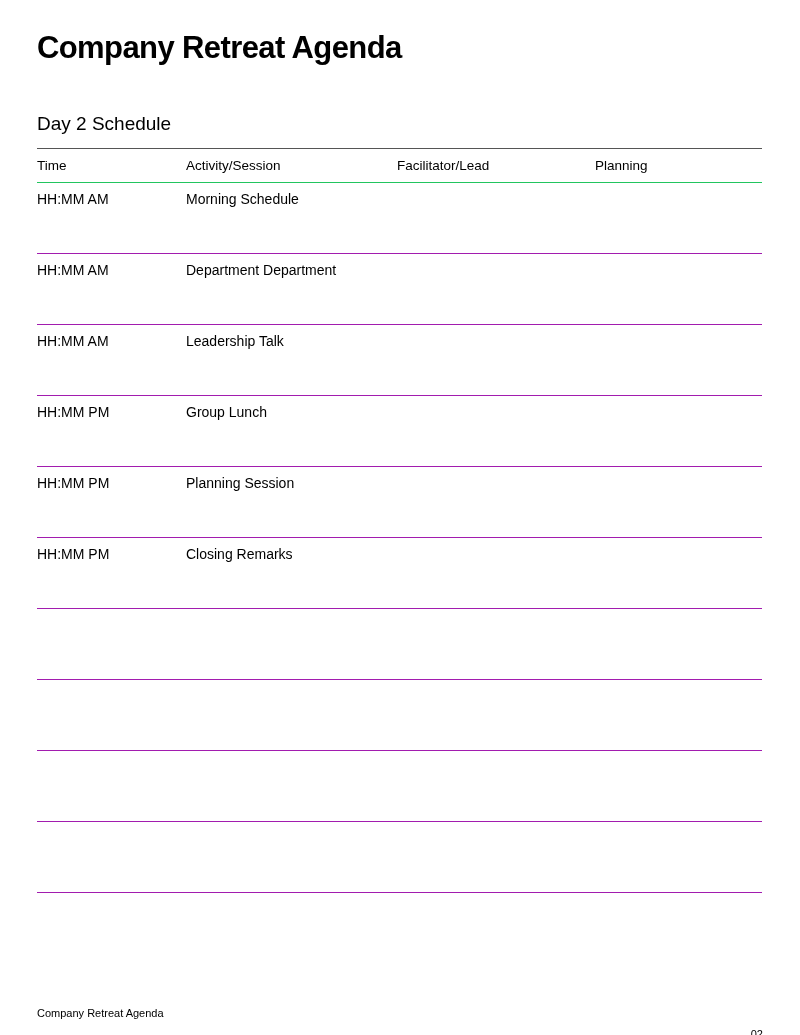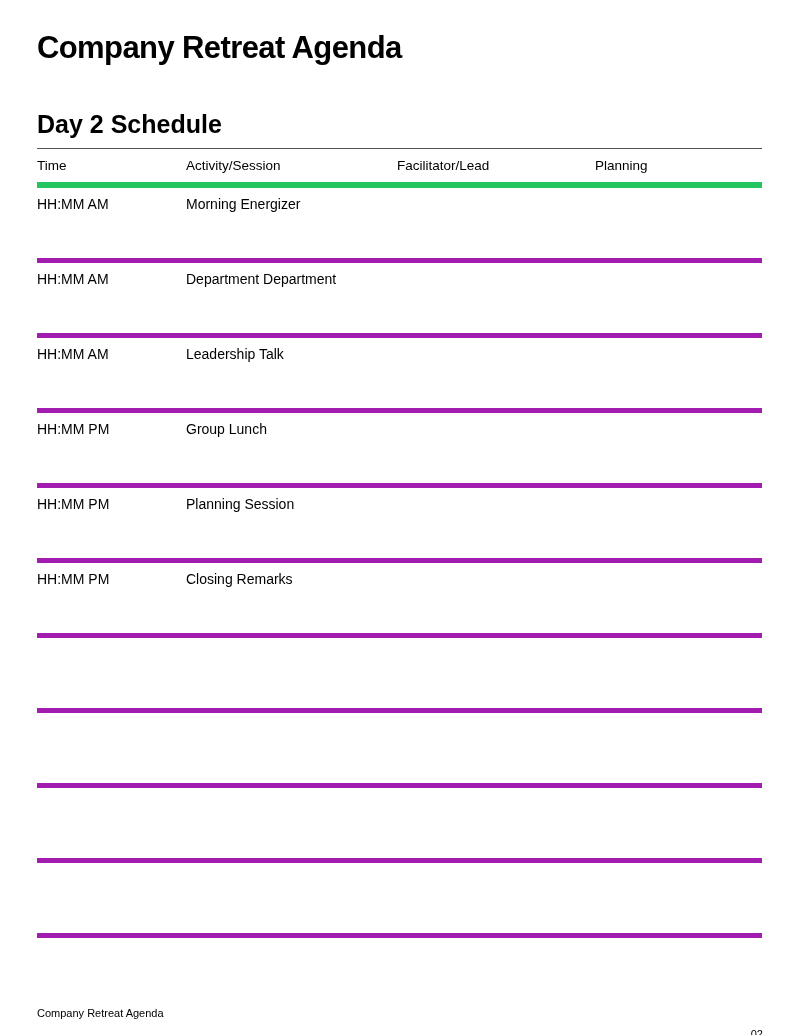--- a/index.html
+++ b/index.html
@@ -1,24 +1,24 @@
 <!DOCTYPE html>
 <html><head>
 <meta charset="utf-8">
 <style>
   html, body { margin: 0; padding: 0; background: #ffffff; }
   body { width: 800px; height: 1035px; position: relative; overflow: hidden;
          font-family: "Liberation Sans", "DejaVu Sans", sans-serif; color: #000; }
   .title { position: absolute; left: 37px; top: 28px; margin: 0;
            font-size: 31px; font-weight: bold; letter-spacing: -0.6px; line-height: 40px; }
   .subtitle { position: absolute; left: 37px; top: 111px; margin: 0;
-              font-size: 25px; font-weight: bold; line-height: 26px; }
+              font-size: 19px; font-weight: normal; line-height: 26px; }
   .table { position: absolute; left: 37px; top: 148px; width: 725px; }
-  .hdr { position: relative; height: 33px; border-top: 1px solid #555; border-bottom: 6px solid #22c55e; }
-  .row { position: relative; height: 70px; border-bottom: 5px solid #a21caf; }
+  .hdr { position: relative; height: 33px; border-top: 1px solid #555; border-bottom: 1px solid #22c55e; }
+  .row { position: relative; height: 70px; border-bottom: 1px solid #a21caf; }
   .cell { position: absolute; font-size: 14px; line-height: 18px; white-space: nowrap; }
   .hdr .cell { top: 8px; font-size: 13.5px; }
   .row .cell { top: 7px; }
   .c0 { left: 0; } .c1 { left: 125px; margin-left: 24px; } .c2 { left: 360px; } .c3 { left: 558px; }
   .footer-left { position: absolute; left: 37px; top: 1007px; font-size: 11px; }
   .footer-right { position: absolute; right: 37px; top: 1028px; font-size: 11px; }
 </style>
 </head>
 <body>
 
@@ -28,21 +28,21 @@
 <div class="table">
   <div class="hdr">
     <span class="cell c0">Time</span>
     <span class="cell c1">Activity/Session</span>
     <span class="cell c2">Facilitator/Lead</span>
     <span class="cell c3">Planning</span>
   </div>
 
   <div class="row">
     <span class="cell c0">HH:MM AM</span>
-    <span class="cell c1">Morning Energizer</span>
+    <span class="cell c1">Morning Schedule</span>
     <span class="cell c2"></span>
     <span class="cell c3"></span>
   </div>
   <div class="row">
     <span class="cell c0">HH:MM AM</span>
     <span class="cell c1">Department Department</span>
     <span class="cell c2"></span>
     <span class="cell c3"></span>
   </div>
   <div class="row">

